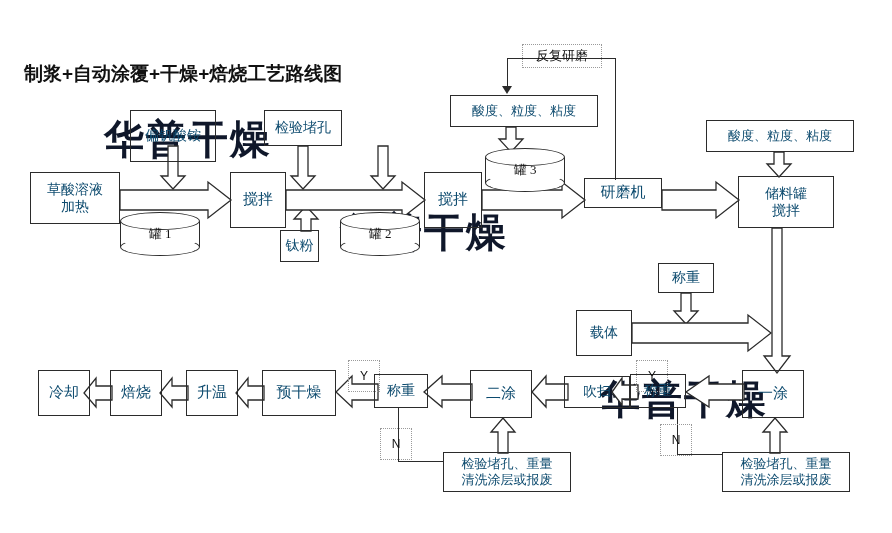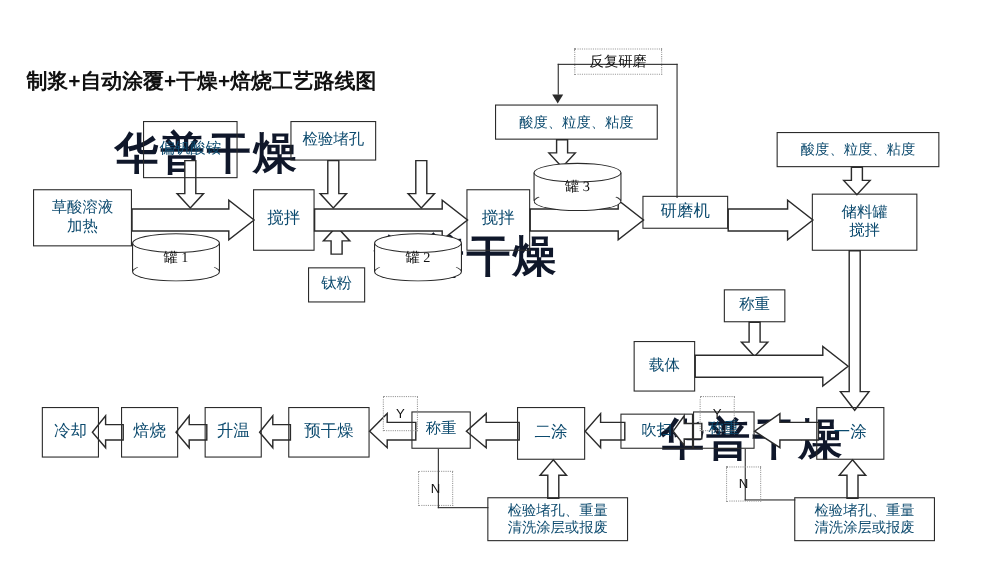--- a/index.html
+++ b/index.html
@@ -152,21 +152,21 @@
   <div class="barrow" style="left:120px;top:182px;">
     <svg width="112" height="36" viewBox="0 0 112 36">
       <path d="M0,8 L88,8 L88,0 L111,18 L88,36 L88,28 L0,28 Z"></path>
     </svg>
   </div>
 
   <div class="box" style="left:230px;top:172px;width:56px;height:56px;font-size:15px;">
     <span>搅拌</span>
   </div>
 
-  <div class="box" style="left:280px;top:230px;width:52px;height:32px;margin-top:13px;">
+  <div class="box" style="left:280px;top:230px;width:39px;height:32px;">
     <span>钛粉</span>
   </div>
 
   <div class="barrow" style="left:293px;top:206px;">
     <svg width="26" height="26" viewBox="0 0 26 26">
       <path d="M13,0 L25,13 L18,13 L18,25 L8,25 L8,13 L1,13 Z"></path>
     </svg>
   </div>
 
   <div class="barrow" style="left:290px;top:146px;">

